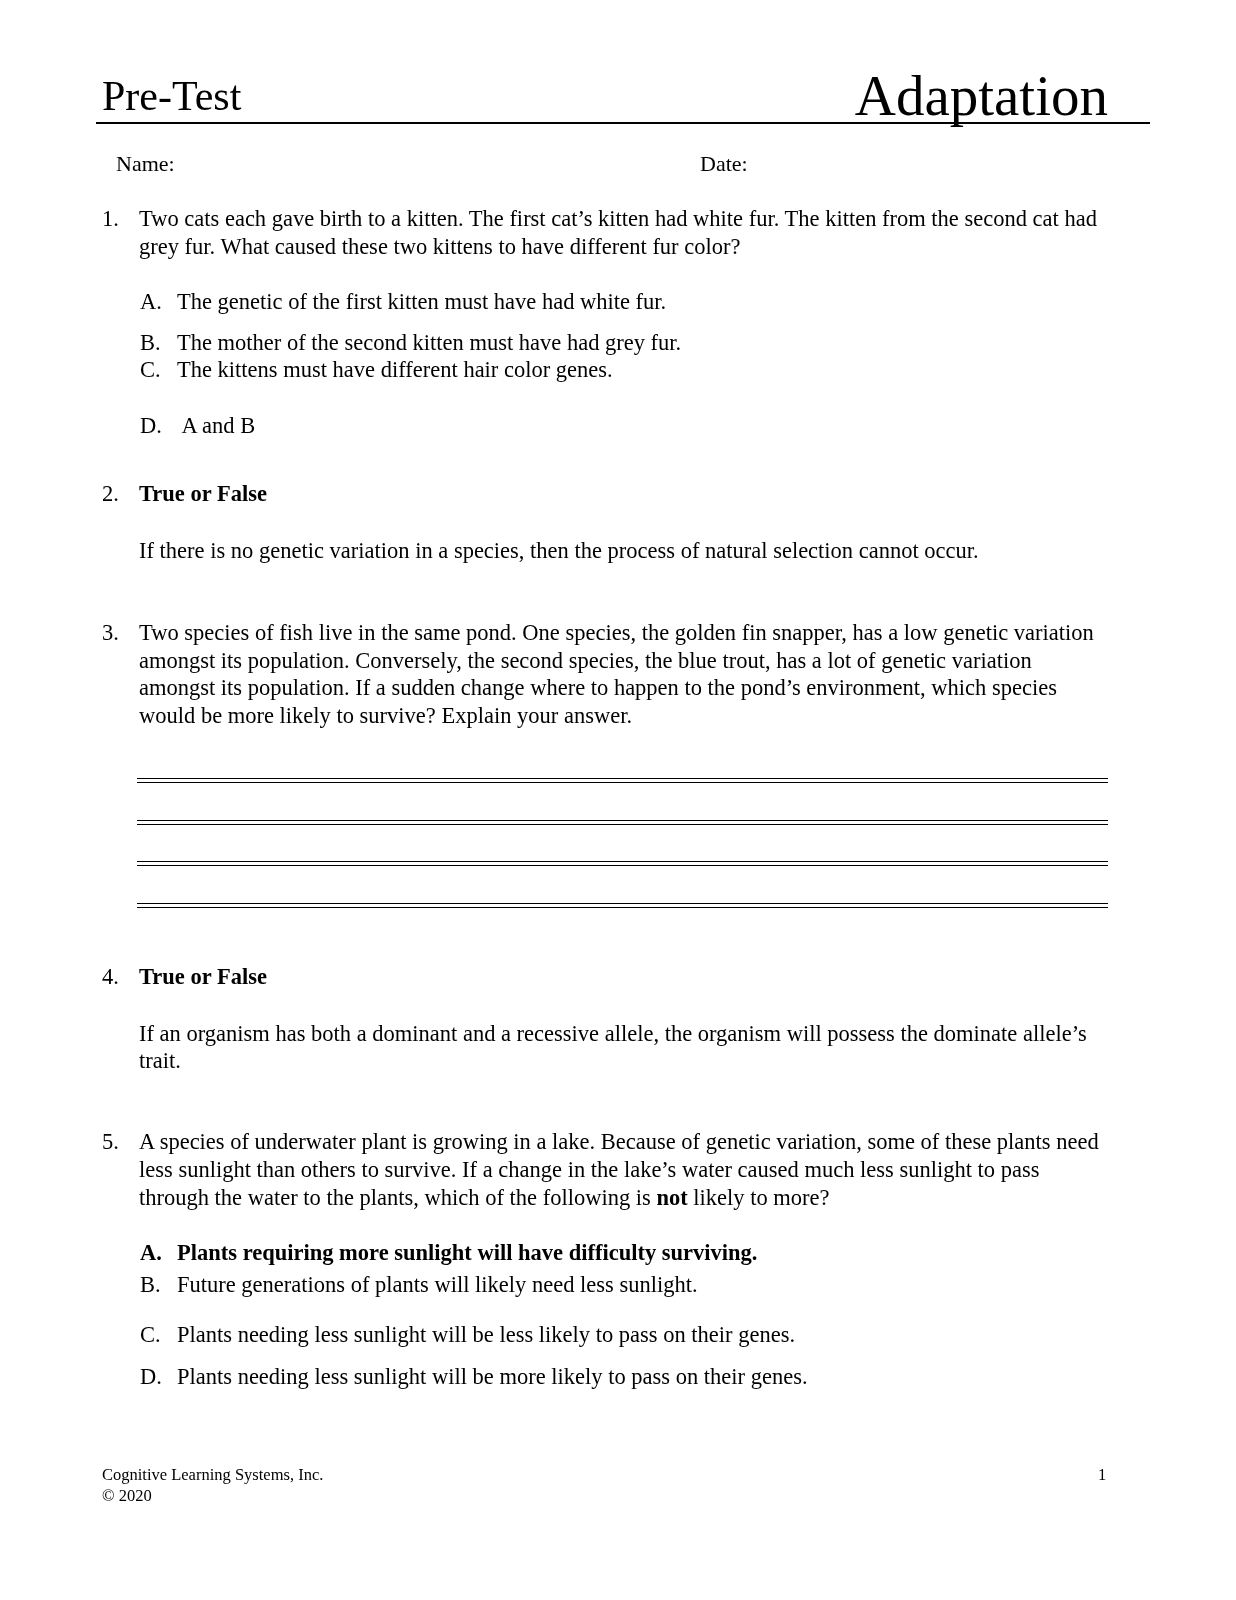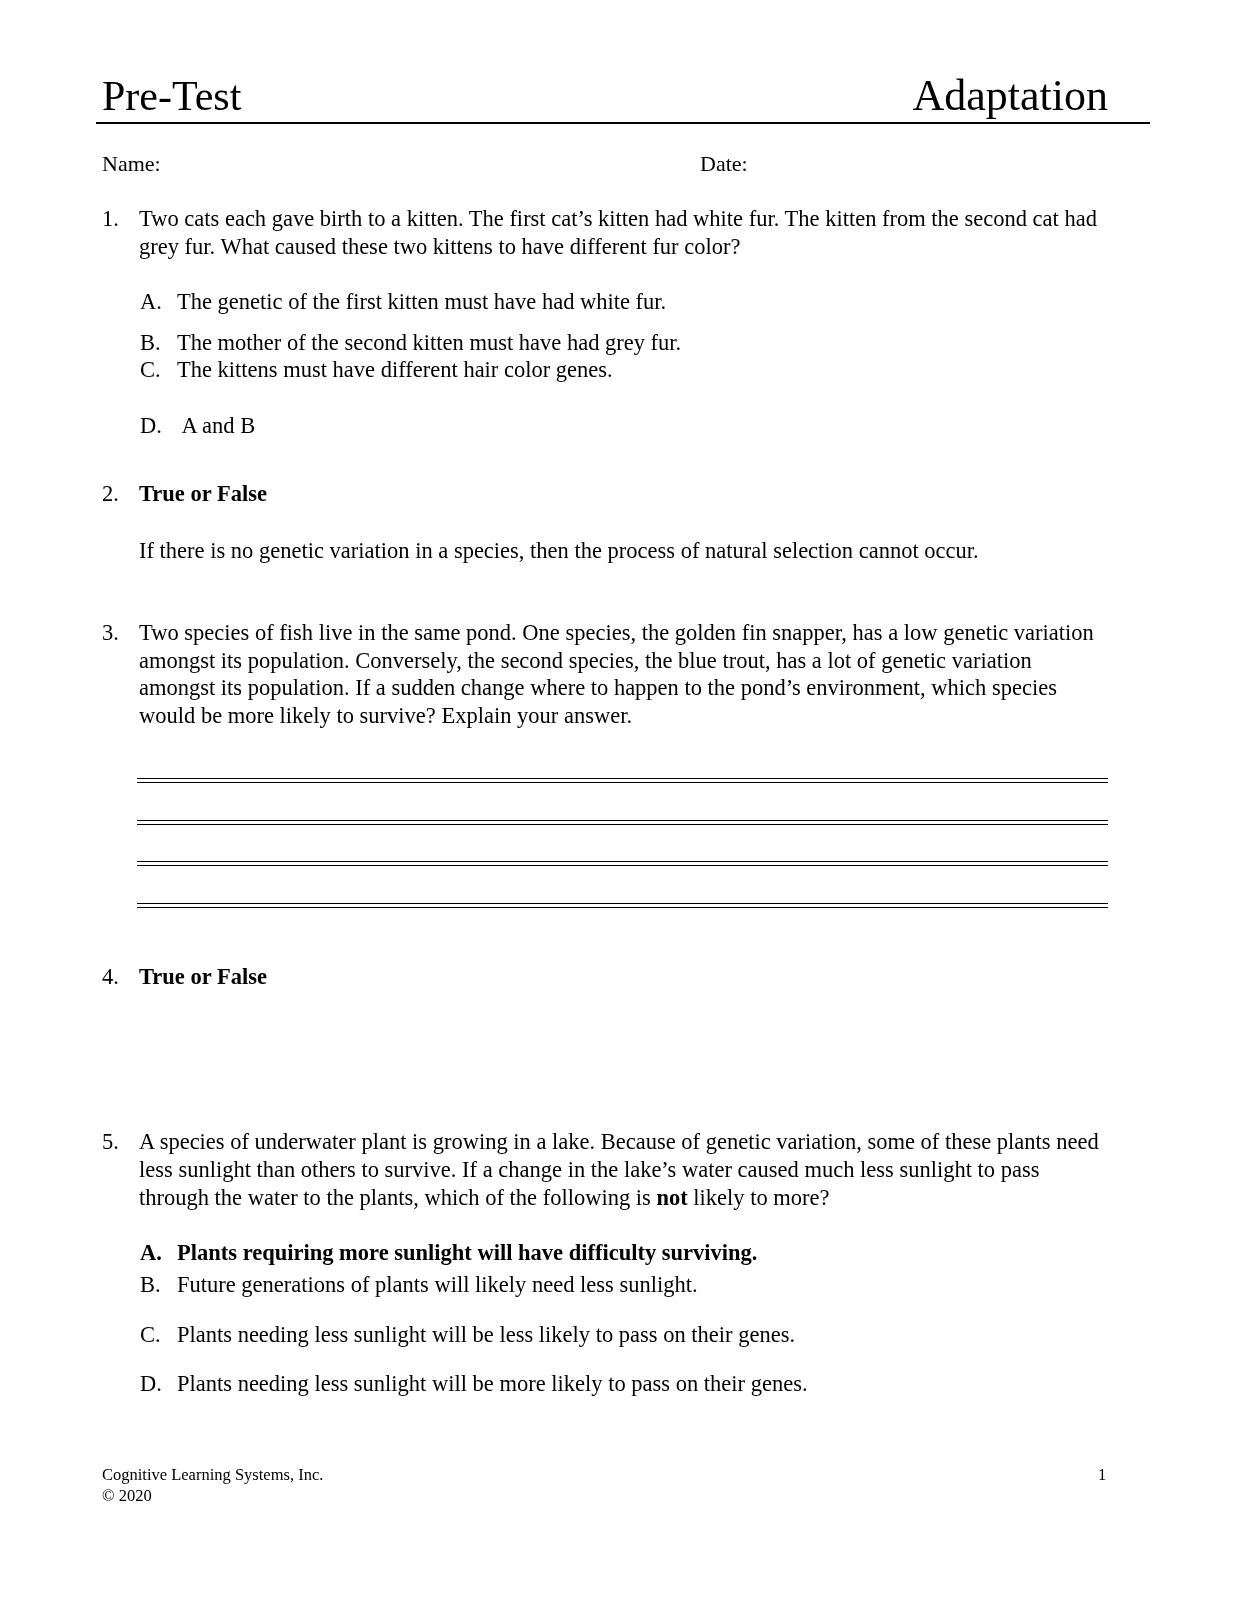--- a/index.html
+++ b/index.html
@@ -1,25 +1,25 @@
 <!DOCTYPE html>
 <html><head>
 <meta charset="utf-8">
 <style>
   html, body { margin: 0; padding: 0; background: #ffffff; }
   body { width: 1236px; height: 1600px; position: relative; overflow: hidden;
          font-family: "Liberation Serif", "DejaVu Serif", serif; color: #000; }
   .page { position: absolute; left: 0; top: 0; width: 1236px; height: 1149px; border-radius: 9px; }
 
   .hdr-left { position: absolute; left: 102px; top: 70px; font-size: 42px; line-height: 52px; }
-  .hdr-right { position: absolute; right: 128px; top: 68px; font-size: 44px; line-height: 56px; }
+  .hdr-right { position: absolute; right: 128px; top: 68px; font-size: 57px; line-height: 56px; }
   .hdr-rule { position: absolute; left: 96px; top: 122px; width: 1054px; height: 0; border-top: 2px solid #000; }
 
   .field { position: absolute; top: 150px; font-size: 22px; line-height: 28px; }
-  .name-field { left: 102px; text-align: center; }
+  .name-field { left: 116px; text-align: center; }
   .date-field { left: 700px; }
 
   .q { position: absolute; left: 102px; width: 1010px; font-size: 22.5px; line-height: 28px; }
   .q .num { position: absolute; left: 0; top: 0; width: 36px; }
   .q .body { margin-left: 37px; }
   .q .tf { font-weight: bold; }
   .q .stmt { margin-top: 29px; }
 
   .opts { position: absolute; left: 140px; font-size: 22.5px; line-height: 28px; }
   .opt { position: absolute; left: 0; white-space: nowrap; }
@@ -77,38 +77,39 @@
   </div>
   <div class="ans-line" style="top:778px;"></div>
   <div class="ans-line" style="top:820px;"></div>
   <div class="ans-line" style="top:861px;"></div>
   <div class="ans-line" style="top:903px;"></div>
 
   <div class="q" style="top:963px;">
     <span class="num">4.</span>
     <div class="body">
       <div class="tf">True or False</div>
+      <div class="stmt" style="line-height:27px;">If an organism has both a dominant and a recessive allele, the organism will possess the dominate allele’s trait.</div>
     </div>
   </div>
 
   <div class="q" style="top:1128px;">
     <span class="num">5.</span>
     <div class="body"><span>A species of underwater plant is growing in a lake.  Because of genetic variation, some of these plants need less sunlight than others to survive.  If a change in the lake’s water caused much less sunlight to pass through the water to the plants, which of the following is </span><b class="em">not</b><span> likely to more?</span></div>
   </div>
   <div class="opts" style="top:1239px;">
     <div class="opt" style="top:0px;font-weight:bold;">
       <span class="letter">A.</span><span>Plants requiring more sunlight will have difficulty surviving.</span>
     </div>
     <div class="opt" style="top:32px;">
       <span class="letter">B.</span><span>Future generations of plants will likely need less sunlight.</span>
     </div>
     <div class="opt" style="top:82px;">
       <span class="letter">C.</span><span>Plants needing less sunlight will be less likely to pass on their genes.</span>
     </div>
-    <div class="opt" style="top:131px;">
+    <div class="opt" style="top:124px;">
       <span class="letter">D.</span><span>Plants needing less sunlight will be more likely to pass on their genes.</span>
     </div>
   </div>
 
   <div class="footer-left">
     <div>Cognitive Learning Systems, Inc.</div>
     <div>© 2020</div>
   </div>
   <div class="footer-right">1</div>
 

